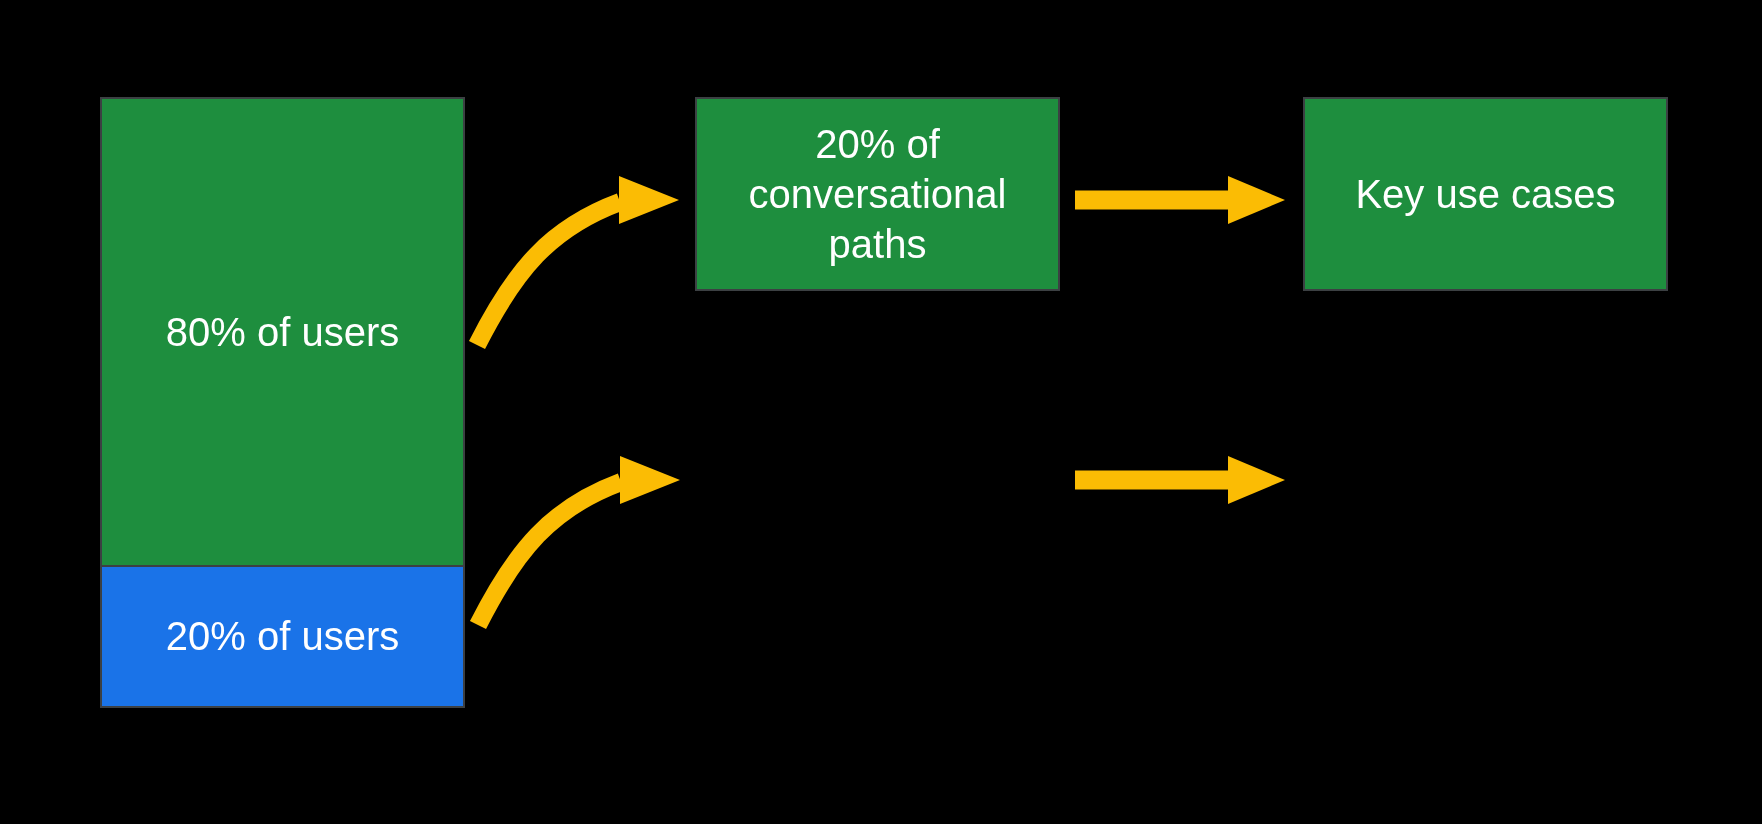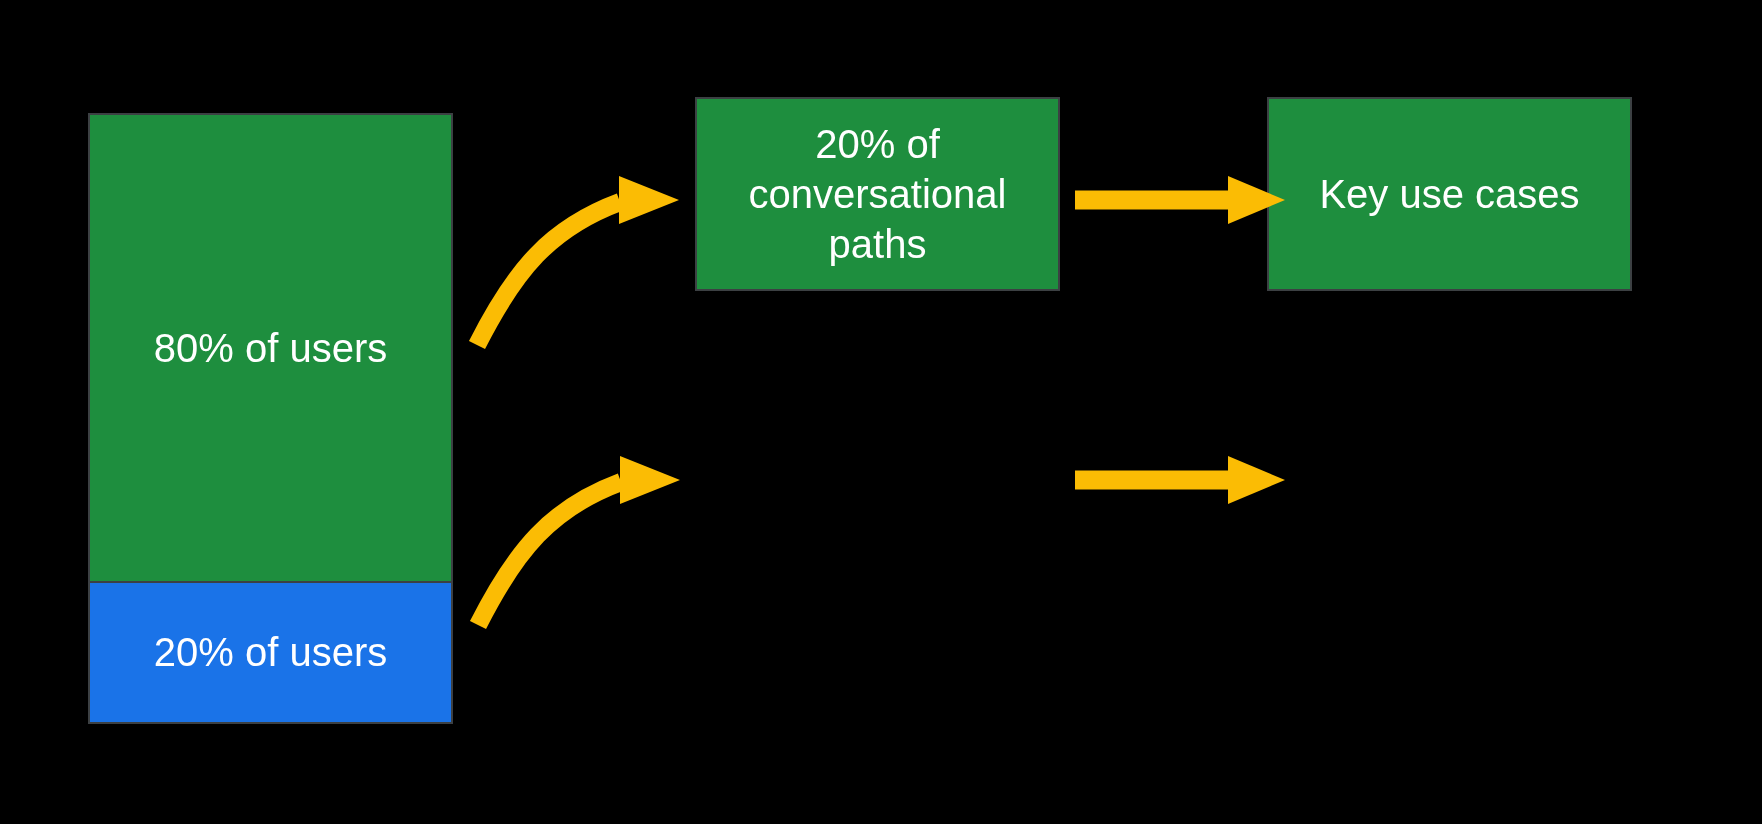--- a/index.html
+++ b/index.html
@@ -16,23 +16,23 @@
     font-family: "Liberation Sans", sans-serif;
   }
   .column {
     position: absolute;
     top: 97px;
     width: 365px;
     height: 611px;
     display: flex;
     flex-direction: column;
   }
-  .col-1 { left: 88px; margin-top: 16px; }
+  .col-1 { left: 100px; }
   .col-2 { left: 695px; }
-  .col-3 { left: 1267px; }
+  .col-3 { left: 1303px; }
   .segment {
     box-sizing: border-box;
     border: 2px solid var(--border, #3c4043);
     display: flex;
     align-items: center;
     justify-content: center;
     overflow: hidden;
   }
   .segment + .segment {
     border-top: none;

